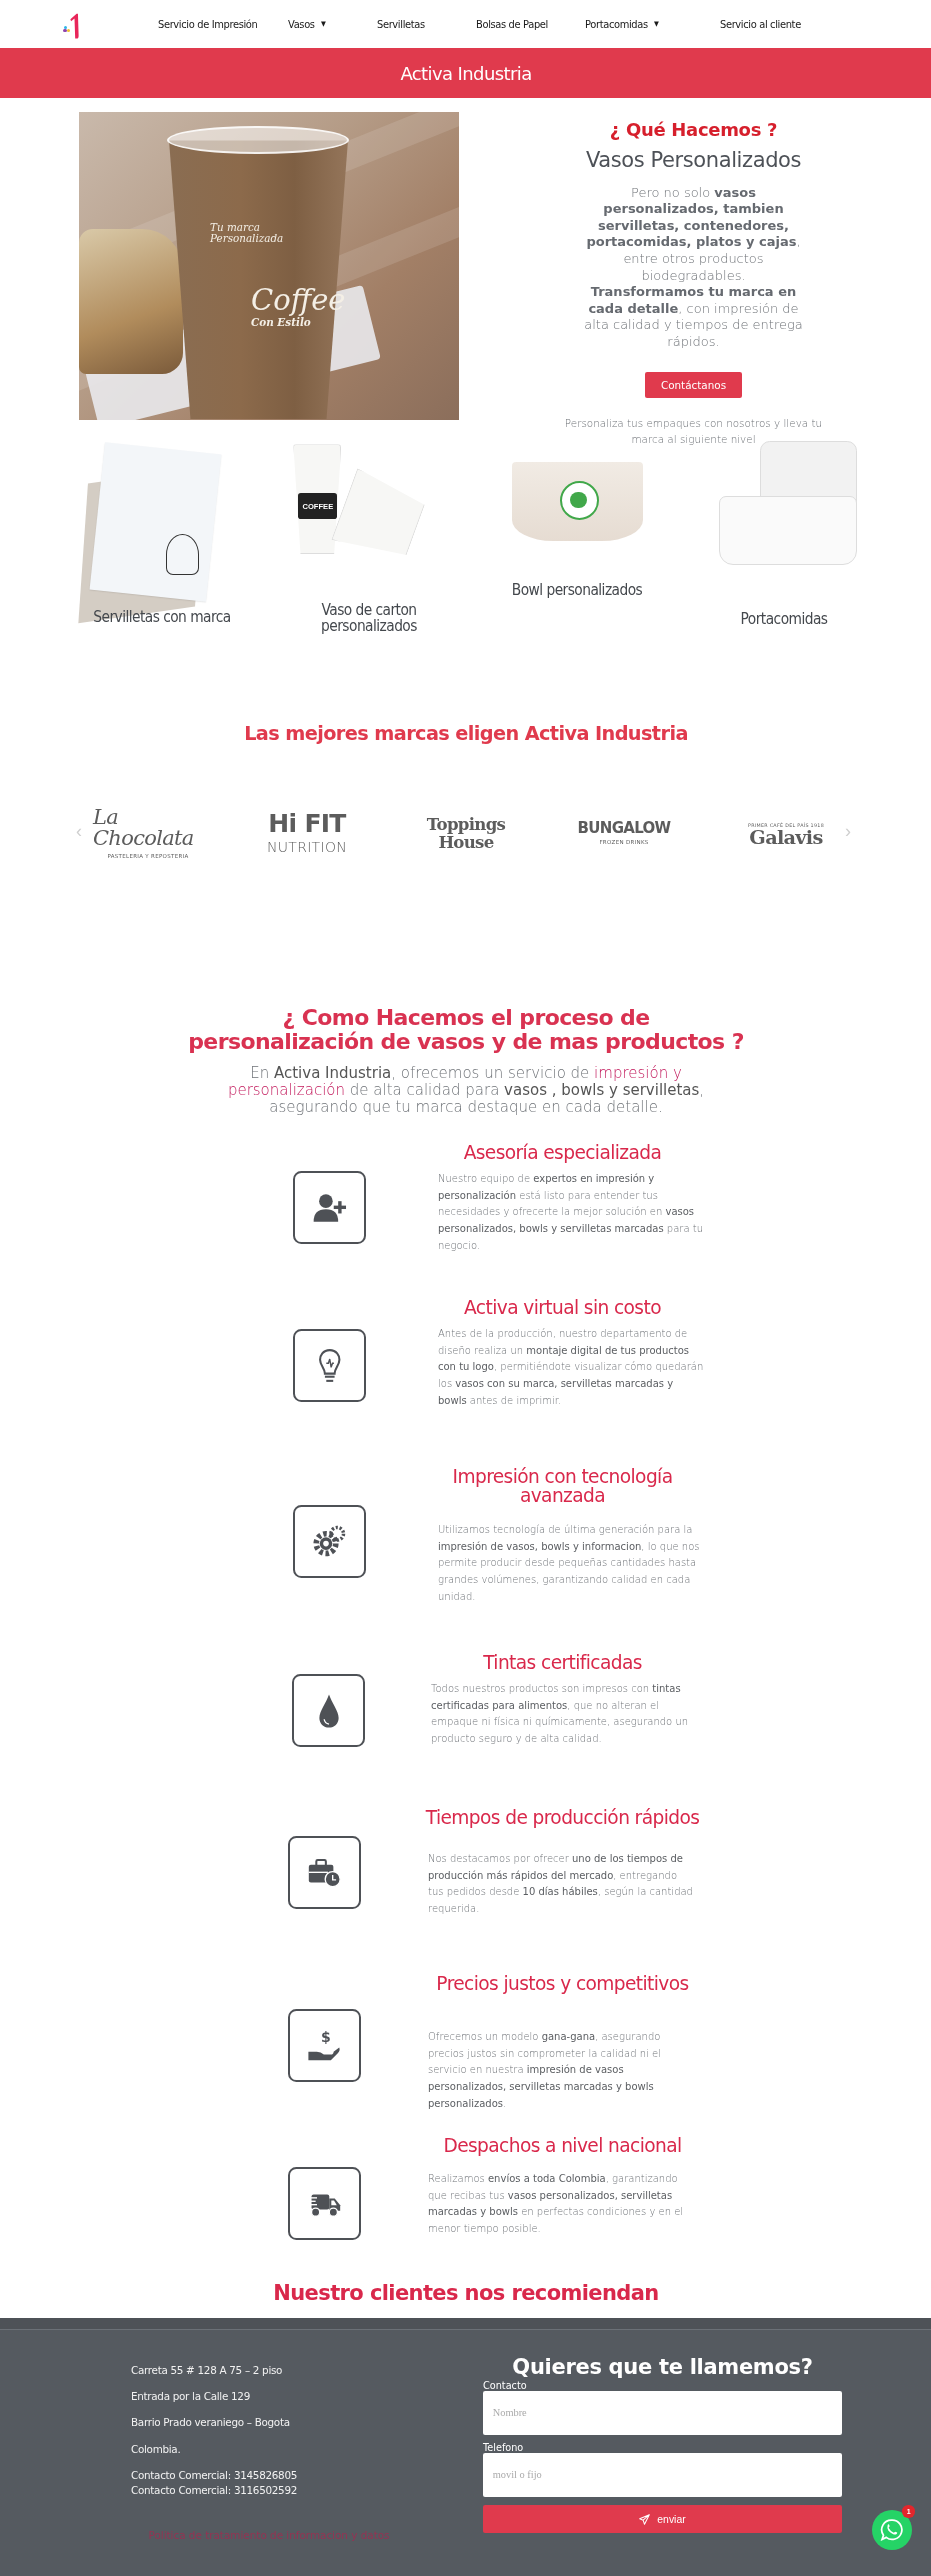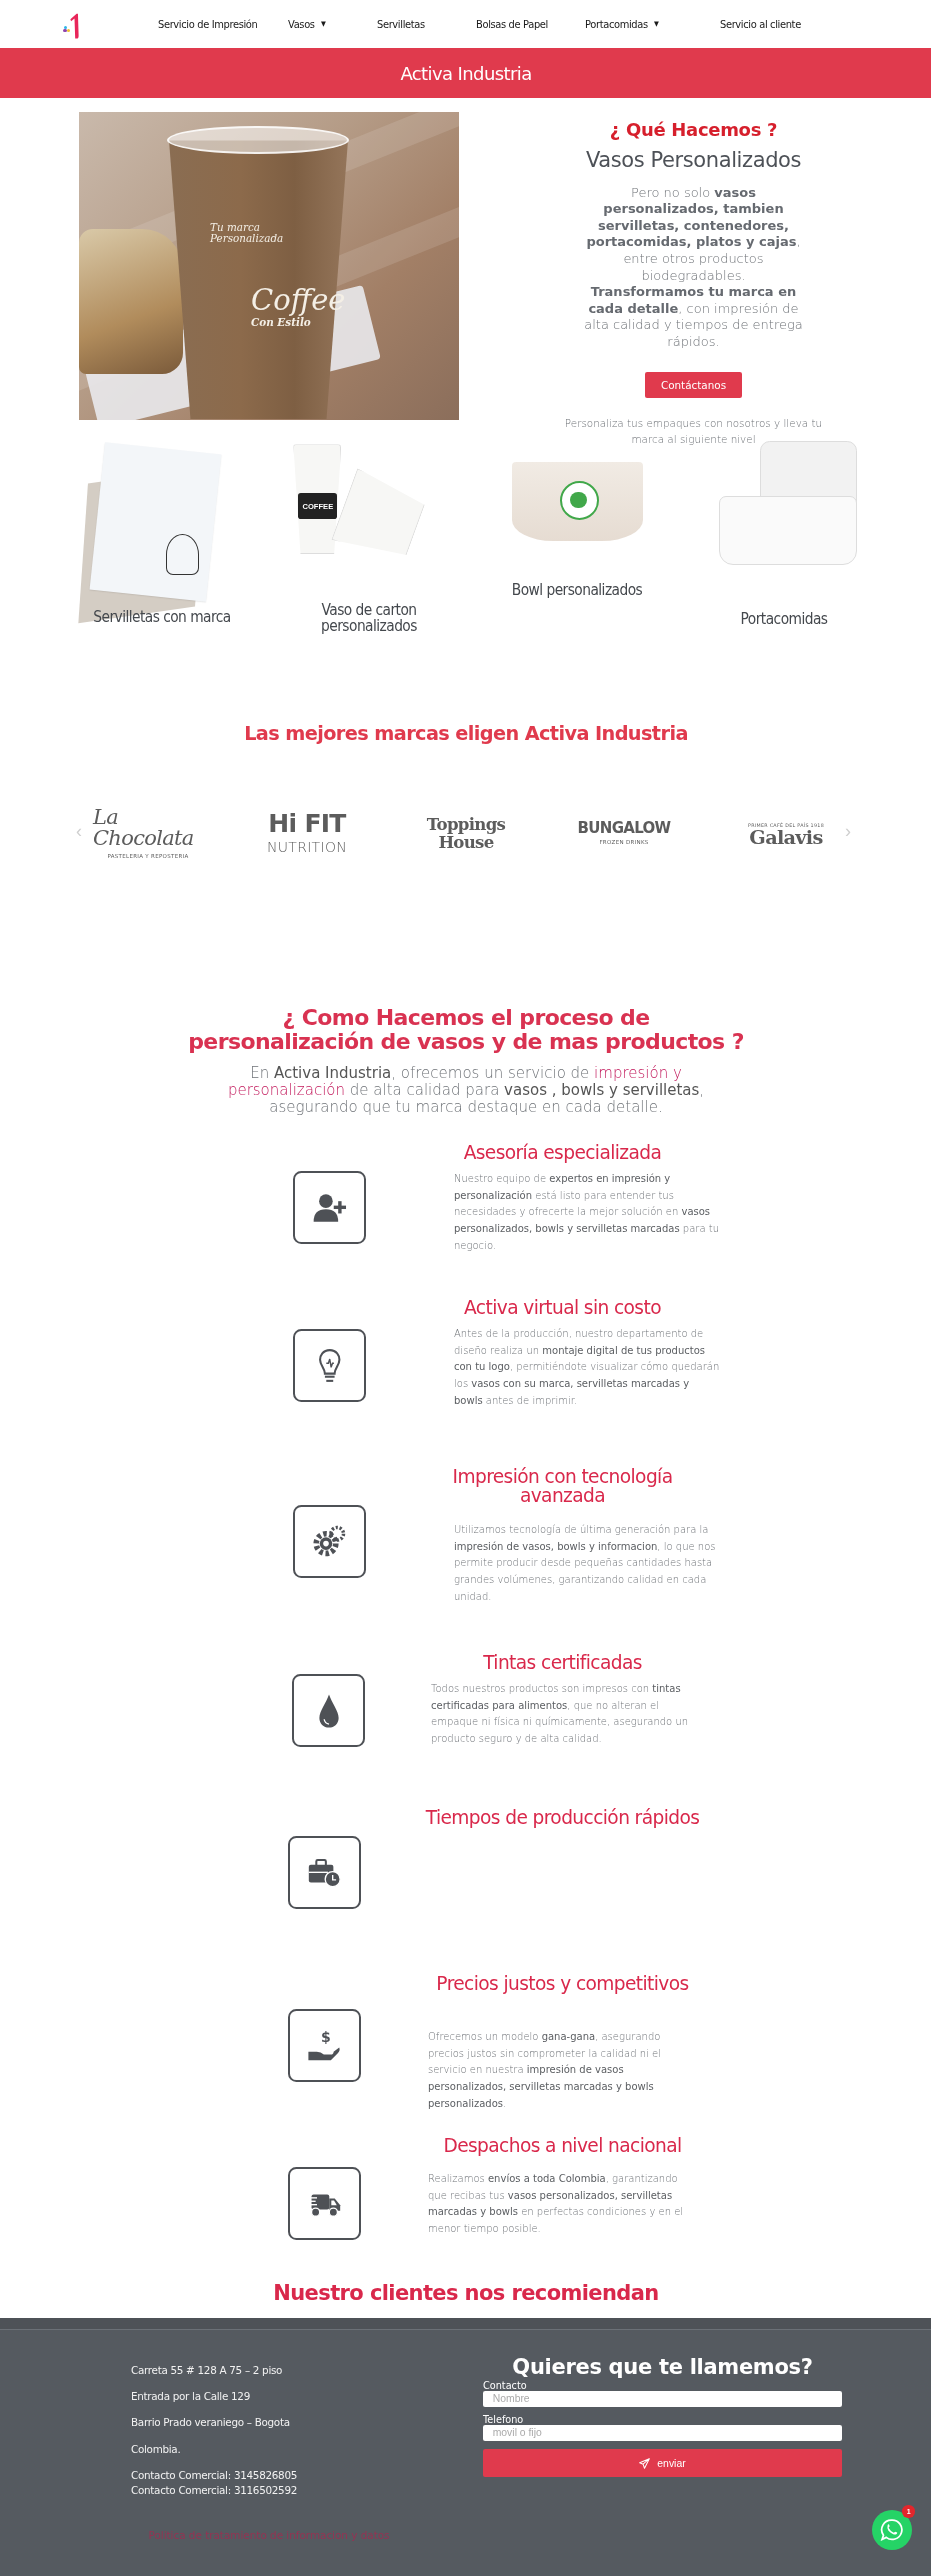--- a/index.html
+++ b/index.html
@@ -56,34 +56,34 @@
   .arrow { position: absolute; top: 21px; color: #cfcfcf; font-size: 18px; cursor: pointer; }
   
   .proc-title { text-align: center; font-family: "DejaVu Sans", sans-serif; color: #d93251; font-size: 22px; line-height: 23.5px; letter-spacing: -0.6px; margin-top: 123px; }
   .proc-intro { text-align: center; font-family: "DejaVu Sans", sans-serif; font-size: 15px; line-height: 16.6px; color: #6f7378; width: 538px; margin: 12.4px auto 0; font-weight: 300; }
   .proc-intro b { color: #555; }
   .proc-intro .hl { color: #c2185b; }
   .steps { margin-top: 28px; }
   .step { position: relative; height: 162px; padding-left: 45px; }
   .step .icon-box { position: absolute; left: 293px; width: 73px; height: 73px; border: 2.1px solid #4e5156; border-radius: 8.3px; display: flex; align-items: center; justify-content: center; }
   .step .st-title { position: absolute; left: 421px; width: 283px; text-align: center; font-family: "DejaVu Sans", sans-serif; color: #d9284b; font-size: 18.6px; line-height: 19.3px; letter-spacing: -0.6px; }
-  .step .st-body { position: absolute; left: 454px; width: 266px; font-family: "DejaVu Sans", sans-serif; font-weight: 300; font-size: 10px; line-height: 16.6px; color: #6f7378; }
+  .step .st-body { position: absolute; left: 438px; width: 266px; font-family: "DejaVu Sans", sans-serif; font-weight: 300; font-size: 10px; line-height: 16.6px; color: #6f7378; }
   .step .st-body b { color: #5b5e62; }
   .recommend { text-align: center; font-family: "DejaVu Sans", sans-serif; font-weight: bold; color: #d9284b; font-size: 21px; letter-spacing: -0.6px; margin-top: 0; }
   
   .footer { margin-top: 12.4px; background: #555a60; height: 263px; position: relative; border-top: 11px solid #4e5257; }
   .footer .rule { position: absolute; top: 0; left: 0; right: 0; height: 0.7px; background: #6b7076; }
   .addr { position: absolute; left: 131px; top: 35px; width: 276px; color: #f2f2f2; font-family: "DejaVu Sans", sans-serif; font-size: 10.4px; letter-spacing: -0.3px; }
   .addr p { margin-bottom: 14px; line-height: 12.4px; }
   .addr .contacts p { margin-bottom: 2.8px; }
   .policy { position: absolute; left: 131px; top: 200px; width: 276px; text-align: center; color: #b0224d; font-family: "DejaVu Sans", sans-serif; font-size: 10.4px; opacity: 0.7; cursor: pointer; }
   .form { position: absolute; left: 483px; top: 26px; width: 359px; }
   .form h2 { font-family: "DejaVu Sans", sans-serif; font-weight: bold; color: #fff; font-size: 21px; text-align: center; letter-spacing: -0.3px; margin-left: 0; }
   .form label { display: block; font-family: "DejaVu Sans", sans-serif; color: #fff; font-size: 9.7px; margin-top: 1.4px; }
-  .form input { width: 359px; height: 16px; border: none; border-radius: 2.1px; padding: 0 9.7px; font-size: 10.4px; font-family: Liberation Sans, sans-serif; color: #333; }
+  .form input { width: 359px; height: 44px; border: none; border-radius: 2.1px; padding: 0 9.7px; font-size: 10.4px; font-family: Liberation Serif, serif; color: #333; }
   .form input::placeholder { color: #aaa; }
   .form .send { margin-top: 8.3px; height: 28px; width: 359px; background: #e03a4d; color: #fff; border-radius: 2.1px; display: flex; align-items: center; justify-content: center; font-family: "Liberation Sans", sans-serif; font-size: 10.4px; cursor: pointer; gap: 7px; }
   .whatsapp { position: absolute; left: 872px; top: 181px; width: 40px; height: 40px; border-radius: 50%; background: #25d366; display: flex; align-items: center; justify-content: center; cursor: pointer; }
   .whatsapp .badge { position: absolute; right: -2.8px; top: -4.1px; width: 12.4px; height: 12.4px; border-radius: 50%; background: #e3262c; color: #fff; font-size: 7px; font-weight: bold; display: flex; align-items: center; justify-content: center; font-family: "Liberation Sans", sans-serif; }
 </style>
 </head>
 <body>
 
 <header class="header">
   <div class="logo">
@@ -272,20 +272,21 @@
     <div class="st-title" style="top:0">Tiempos de producción rápidos</div>
     <div class="icon-box" style="top:28px;left:288px">
       <svg width="35" height="30" viewBox="0 0 50 44">
           <rect x="2" y="10" width="36" height="26" rx="3" fill="#4e5156"></rect>
           <rect x="13" y="3" width="14" height="9" rx="2" fill="none" stroke="#4e5156" stroke-width="3"></rect>
           <rect x="2" y="20" width="28" height="2" fill="#fff"></rect>
           <circle cx="37" cy="31" r="11" fill="#4e5156" stroke="#fff" stroke-width="2"></circle>
           <path d="M37 25 L37 32 L42 32" fill="none" stroke="#fff" stroke-width="2"></path>
         </svg>
     </div>
+    <div class="st-body" style="top:43px;left:428px"><span>Nos destacamos por ofrecer </span><b>uno de los tiempos de producción más rápidos del mercado</b><span>, entregando tus pedidos desde </span><b>10 días hábiles</b><span>, según la cantidad requerida.</span></div>
   </div>
 
   <div class="step" style="height:162px">
     <div class="st-title" style="top:0">Precios justos y competitivos</div>
     <div class="icon-box" style="top:35px;left:288px">
       <svg width="35" height="35" viewBox="0 0 50 50">
           <text x="20" y="20" font-family="DejaVu Sans, sans-serif" font-weight="bold" font-size="20" fill="#4e5156">$</text>
           <path d="M2 34 L14 34 Q20 34 24 38 L34 38 Q38 38 38 34 L46 28 Q48 32 44 36 L34 46 L2 46 Z" fill="#4e5156"></path>
         </svg>
     </div>

